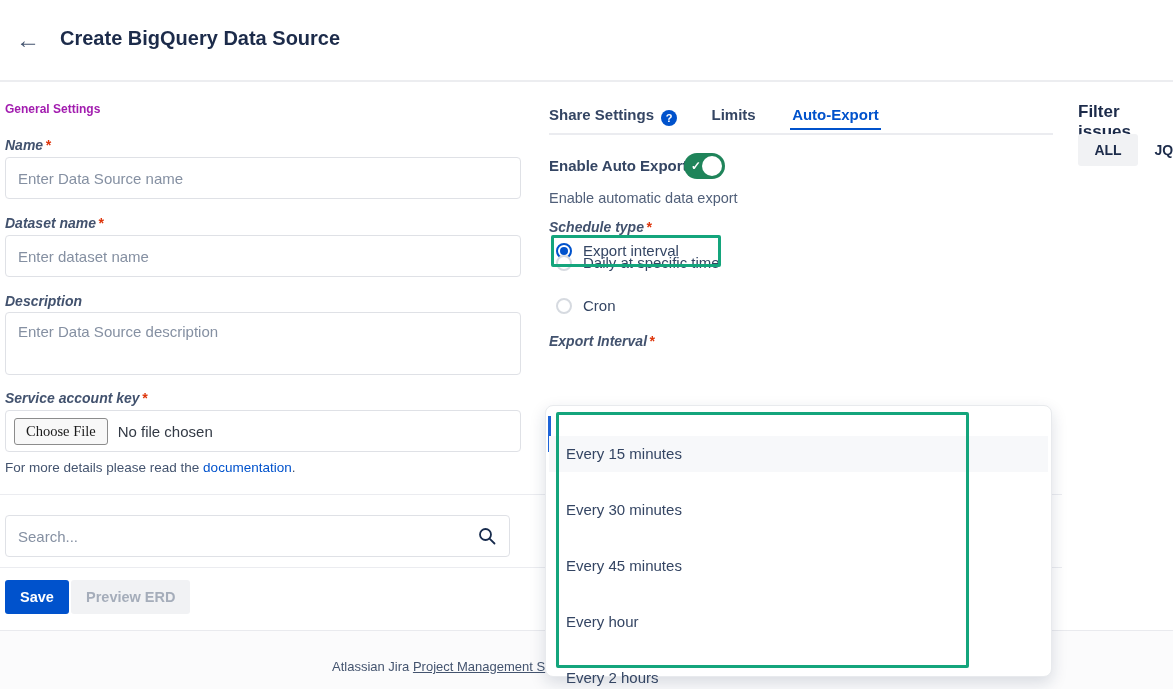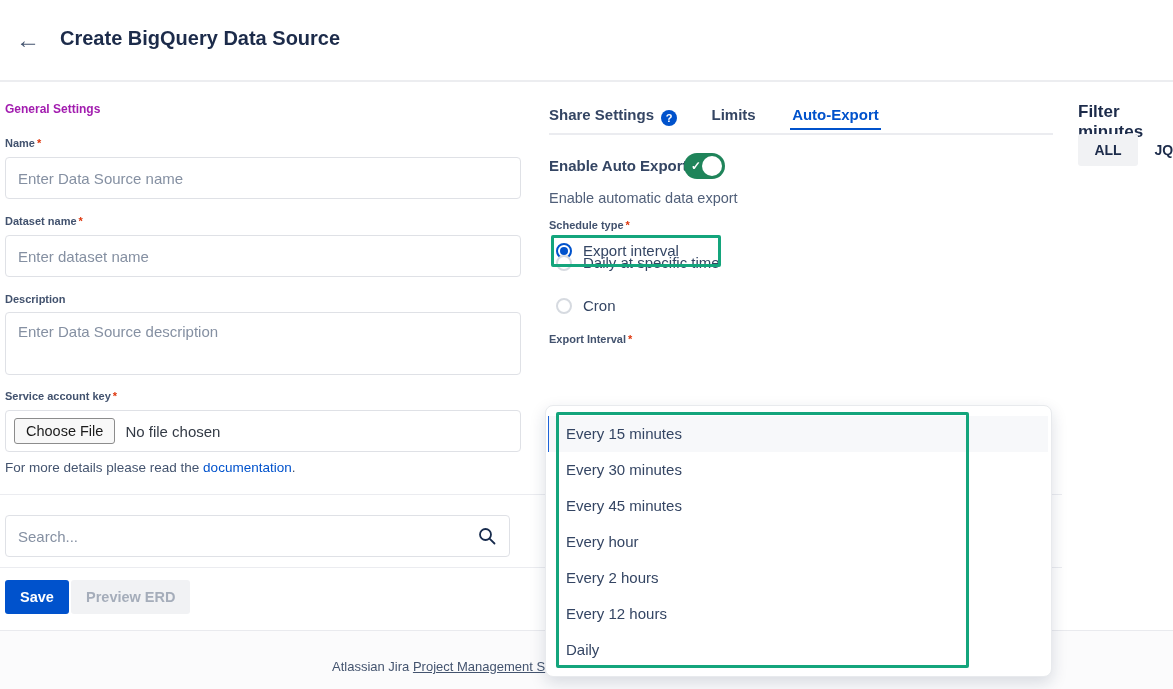--- a/index.html
+++ b/index.html
@@ -8,34 +8,34 @@
   #app { position:relative; width:1173px; height:689px; background:#fff; }
 
   
   .header { position:absolute; left:0; top:0; width:1173px; height:82px; background:#fff;
     border-bottom:2px solid #ECEDF0; z-index:4; }
   .back-btn { position:absolute; left:16px; top:26px; font-size:24px; color:#44546F;
     cursor:pointer; line-height:28px; background:none; border:none; }
   .page-title { position:absolute; left:60px; top:27px; font-size:20px; font-weight:700; color:#1C2B4A; }
 
   
-  .fld-label { position:absolute; font-size:11px; font-weight:700; color:#42526E; }
+  .fld-label { position:absolute; font-size:14px; font-weight:700; color:#42526E;font-style:italic; }
   .req { color:#DE350B; margin-left:2px; font-weight:700; }
   .txt-input, .txt-area { position:absolute; border:1px solid #DFE1E6; border-radius:4px;
     font-family:"Liberation Sans", sans-serif; font-size:15px; color:#0369a1; padding:0 12px;
     outline:none; background:#fff; width:516px; }
   .txt-input::placeholder, .txt-area::placeholder { color:#8590A2; opacity:1; }
   .txt-area { padding:10px 12px; resize:none; }
   .divider { position:absolute; height:1px; background:#EBECF0; z-index:0; }
 
   
   .sec-heading { position:absolute; font-size:12px; font-weight:700; color:#a21caf; }
   .file-box { position:absolute; left:5px; top:410px; width:516px; height:42px;
     border:1px solid #DFE1E6; border-radius:4px; display:flex; align-items:center; padding:0 8px; }
-  .choose-file-btn { font-family:Liberation Sans, sans-serif; font-size:14.5px; color:#1A1A1A;
+  .choose-file-btn { font-family:Liberation Serif, serif; font-size:14.5px; color:#1A1A1A;
     background:#F8F8F8; border:1px solid #8C8C8C; border-radius:3px; padding:4px 11px; cursor:pointer; }
   .no-file { margin-left:10px; font-size:15px; color:#333A45; }
   .help-text { position:absolute; left:5px; top:460px; font-size:13.5px; color:#44546F; }
   .help-text a { color:#0052CC; text-decoration:none; cursor:pointer; }
 
   .search-wrap { position:absolute; left:5px; top:515px; width:505px; height:42px; }
   .search-wrap input { position:absolute; left:0; top:0; width:505px; height:42px; }
   .search-icon { position:absolute; right:13px; top:11px; width:20px; height:20px; cursor:pointer; }
 
   .btn-save { position:absolute; left:5px; top:580px; height:34px; padding:1px 15px;
@@ -78,21 +78,21 @@
     border:2px solid #3E8CFF; border-radius:4px; background:#fff; cursor:pointer; z-index:3; }
   .select-placeholder { position:absolute; left:11px; top:9px; font-size:15px; color:#8590A2; }
   .caret-box { position:absolute; left:8px; top:7px; width:7px; height:24px; border:2px solid #2E75E5; background:transparent; }
   .select-chevron { position:absolute; right:14px; top:13px; width:14px; height:14px; }
 
   
   .dropdown { position:absolute; left:545px; top:405px; width:507px; height:272px; background:#fff;
     border:1px solid #E8EAED; border-radius:8px; box-shadow:0 6px 16px rgba(23,43,77,0.15); z-index:5; }
   .dd-focus-bar { position:absolute; left:2px; top:10px; width:3px; height:36px; background:#1D63D8; }
   .dd-options { position:absolute; left:3px; top:10px; right:3px; }
-  .dd-option { height:36px; line-height:36px; padding-left:17px; font-size:15px; color:#344563; cursor:pointer; }
+  .dd-option { height:36px; line-height:36px; padding-left:17px; font-size:15px; color:#344563; cursor:pointer;margin-top:20px; }
   .dd-option.focused { background:#F7F8FA; }
 
   
   .annot { position:absolute; border:3px solid #14A57C; border-radius:2px; z-index:20; pointer-events:none; }
   .annot-radio { left:551px; top:235px; width:170px; height:32px; }
   .annot-options { left:556px; top:412px; width:413px; height:256px; }
 
   
   .filter-heading { position:absolute; left:1078px; top:102px; font-size:17px; font-weight:700; color:#1C2B4A; }
   .seg { position:absolute; top:134px; height:32px; line-height:32px; font-size:14px; font-weight:700;
@@ -205,21 +205,21 @@
       <div class="dd-option">Every hour</div>
       <div class="dd-option">Every 2 hours</div>
       <div class="dd-option">Every 12 hours</div>
       <div class="dd-option">Daily</div>
     </div>
   </div>
 
   <div class="annot annot-radio"></div>
   <div class="annot annot-options"></div>
 
-  <div class="filter-heading">Filter minutes</div>
+  <div class="filter-heading">Filter issues</div>
   <div class="seg seg-all">ALL</div>
   <div class="seg seg-jql">JQL</div>
 
   <div class="footer">
     <div class="footer-text">
       <span>Atlassian Jira </span><a>Project Management S</a>
     </div>
   </div>
 
 </div>

